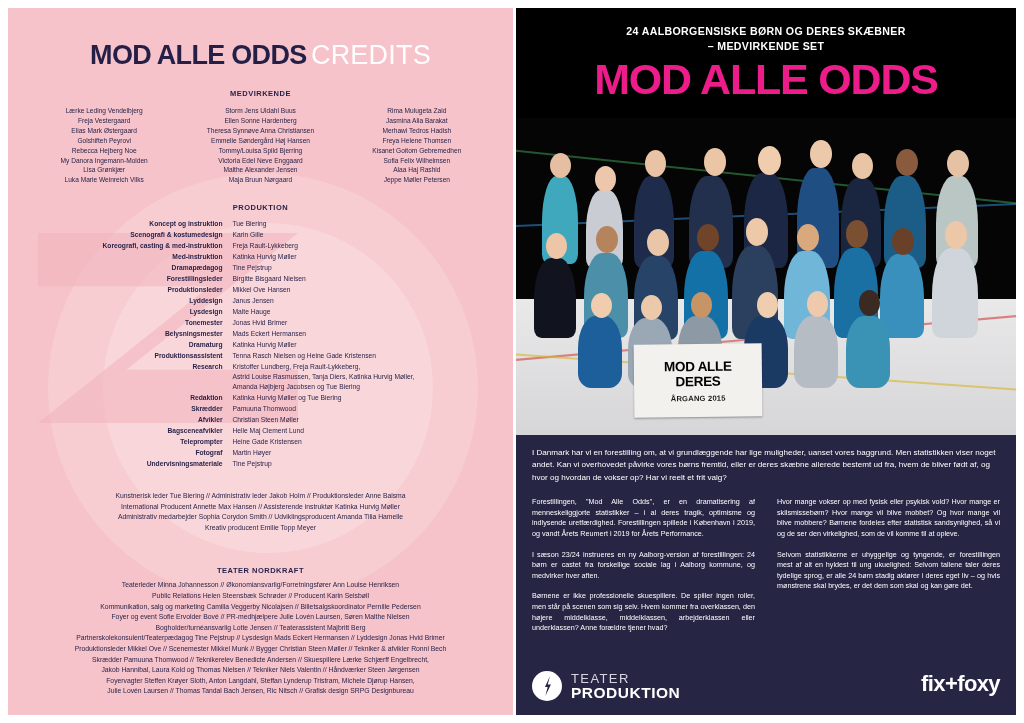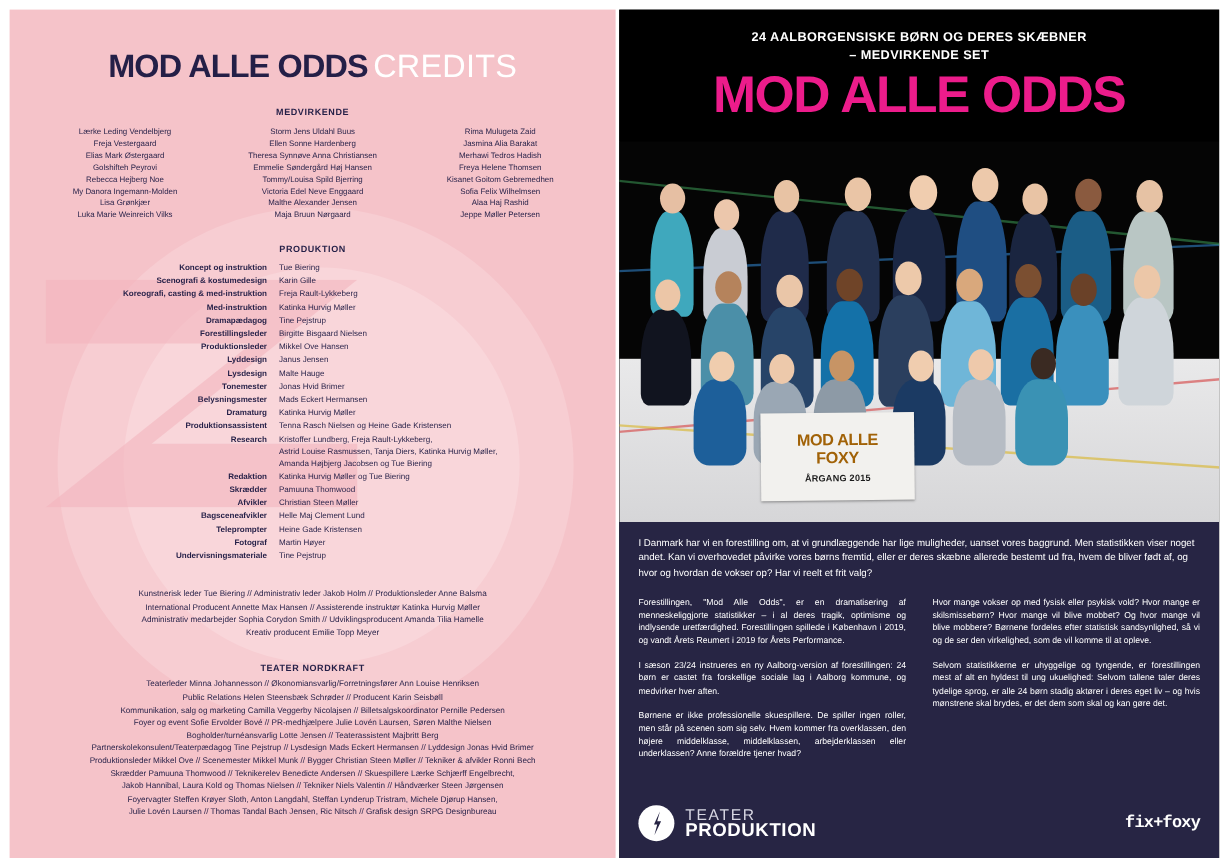--- a/index.html
+++ b/index.html
@@ -49,37 +49,37 @@
   .floor:after{background:#d8b732;top:72px;transform:rotate(4deg);opacity:.65;}
   .floorline{position:absolute;height:2px;width:140%;left:-20%;background:#2f7fc4;top:96px;transform:rotate(-2.5deg);opacity:.6;}
   .floorline2{position:absolute;height:2px;width:140%;left:-20%;background:#3c9b55;top:58px;transform:rotate(6deg);opacity:.55;}
 
   .kid{position:absolute;border-radius:40% 40% 18% 18%/52% 52% 12% 12%;}
   .head{position:absolute;border-radius:50%;}
 
   .sign{position:absolute;left:118px;bottom:18px;width:128px;height:73px;background:#f2f1ee;
         box-shadow:0 1px 2px rgba(0,0,0,.35);display:flex;flex-direction:column;
         align-items:center;justify-content:center;transform:rotate(-.6deg);}
-  .sign .l1{font-size:13.5px;font-weight:bold;color:#a16207;line-height:15px;letter-spacing:-.3px;}
+  .sign .l1{font-size:13.5px;font-weight:bold;color:#000000;line-height:15px;letter-spacing:-.3px;}
   .sign .l2{font-size:7.6px;font-weight:bold;color:#1b1b1b;margin-top:5px;letter-spacing:.2px;}
 
   .bluepanel{position:relative;height:280px;background:#272544;padding:12px 16px 0;box-sizing:border-box;}
   .lead{color:#ffffff;font-size:8.1px;line-height:12.4px;}
   .cols{display:flex;gap:22px;margin-top:13px;}
   .col{flex:1;}
   .col p{color:#ffffff;font-size:7.2px;line-height:10.6px;margin:0 0 10px 0;text-align:justify;}
 
-  .logos{position:absolute;left:16px;right:16px;bottom:14px;display:flex;align-items:center;justify-content:space-between;}
+  .logos{position:absolute;left:16px;right:16px;bottom:14px;display:flex;align-items:flex-start;justify-content:space-between;}
   .nk{display:flex;align-items:center;gap:9px;}
   .nk-mark{width:30px;height:30px;border-radius:50%;background:#fff;position:relative;}
   .nk-mark:after{content:"";position:absolute;left:11px;top:5px;width:9px;height:20px;background:#272544;
         clip-path:polygon(78% 0,22% 55%,52% 55%,26% 100%,88% 42%,52% 42%);}
   .nk-txt .a{color:#d7d6e2;font-size:13px;letter-spacing:1.4px;line-height:13px;}
   .nk-txt .b{color:#ffffff;font-size:15.5px;font-weight:bold;letter-spacing:.5px;line-height:16px;}
-  .ff{color:#fff;font-size:14px;font-weight:bold;letter-spacing:-.6px;font-family:Liberation Mono, monospace;margin-left:25px;}
+  .ff{color:#fff;font-size:22px;font-weight:bold;letter-spacing:-.6px;font-family:Liberation Sans, sans-serif;margin-left:25px;}
 </style>
 </head>
 <body>
 
 <div class="page">
 
   <section class="credits">
     <div class="wm wm-circle"></div>
     <div class="wm wm-circle2"></div>
     <div class="wm wm-z"></div>
@@ -223,21 +223,21 @@
 
       <div style="margin-top:22px;">
         <div style="margin-top:5px;">
           <div class="para">Kunstnerisk leder Tue Biering // Administrativ leder Jakob Holm // Produktionsleder Anne Balsma</div>
           <div class="para">International Producent Annette Max Hansen // Assisterende instruktør Katinka Hurvig Møller</div>
           <div class="para">Administrativ medarbejder Sophia Corydon Smith // Udviklingsproducent Amanda Tilia Hamelle</div>
           <div class="para">Kreativ producent Emilie Topp Meyer</div>
         </div>
       </div>
 
-      <div style="margin-top:19px;">
+      <div style="margin-top:33px;">
         <div class="blockhead">TEATER NORDKRAFT</div>
         <div style="margin-top:5px;">
           <div class="para">Teaterleder Minna Johannesson // Økonomiansvarlig/Forretningsfører Ann Louise Henriksen</div>
           <div class="para">Public Relations Helen Steensbæk Schrøder // Producent Karin Seisbøll</div>
           <div class="para">Kommunikation, salg og marketing Camilla Veggerby Nicolajsen // Billetsalgskoordinator Pernille Pedersen</div>
           <div class="para">Foyer og event Sofie Ervolder Bové // PR-medhjælpere Julie Lovén Laursen, Søren Malthe Nielsen</div>
           <div class="para">Bogholder/turnéansvarlig Lotte Jensen // Teaterassistent Majbritt Berg</div>
           <div class="para">Partnerskolekonsulent/Teaterpædagog Tine Pejstrup // Lysdesign Mads Eckert Hermansen // Lyddesign Jonas Hvid Brimer</div>
           <div class="para">Produktionsleder Mikkel Ove // Scenemester Mikkel Munk // Bygger Christian Steen Møller // Tekniker &amp; afvikler Ronni Bech</div>
           <div class="para">Skrædder Pamuuna Thomwood // Teknikerelev Benedicte Andersen // Skuespillere Lærke Schjærff Engelbrecht,</div>
@@ -309,21 +309,21 @@
       <div class="head" style="left:175px;top:174px;width:21px;height:26px;background:#c79465;"></div>
       <div class="kid" style="left:228px;top:198px;width:44px;height:72px;background:#1b3a63;border-radius:40% 40% 30% 30%/45% 45% 20% 20%;"></div>
       <div class="head" style="left:241px;top:174px;width:21px;height:26px;background:#f0cdaf;"></div>
       <div class="kid" style="left:278px;top:198px;width:44px;height:72px;background:#b6bcc4;border-radius:40% 40% 30% 30%/45% 45% 20% 20%;"></div>
       <div class="head" style="left:291px;top:173px;width:21px;height:26px;background:#eec9ab;"></div>
       <div class="kid" style="left:330px;top:198px;width:44px;height:72px;background:#3a92b4;border-radius:40% 40% 30% 30%/45% 45% 20% 20%;"></div>
       <div class="head" style="left:343px;top:172px;width:21px;height:26px;background:#3a2a22;"></div>
 
       <div class="sign">
         <div class="l1">MOD ALLE</div>
-        <div class="l1">FOXY</div>
+        <div class="l1">DERES</div>
         <div class="l2">ÅRGANG 2015</div>
       </div>
     </div>
 
     <div class="bluepanel">
       <div class="lead">I Danmark har vi en forestilling om, at vi grundlæggende har lige muligheder, uanset vores baggrund. Men statistikken viser noget andet. Kan vi overhovedet påvirke vores børns fremtid, eller er deres skæbne allerede bestemt ud fra, hvem de bliver født af, og hvor og hvordan de vokser op? Har vi reelt et frit valg?</div>
 
       <div class="cols">
         <div class="col">
           <p>Forestillingen, "Mod Alle Odds", er en dramatisering af menneskeliggjorte statistikker – i al deres tragik, optimisme og indlysende uretfærdighed. Forestillingen spillede i København i 2019, og vandt Årets Reumert i 2019 for Årets Performance.</p>

